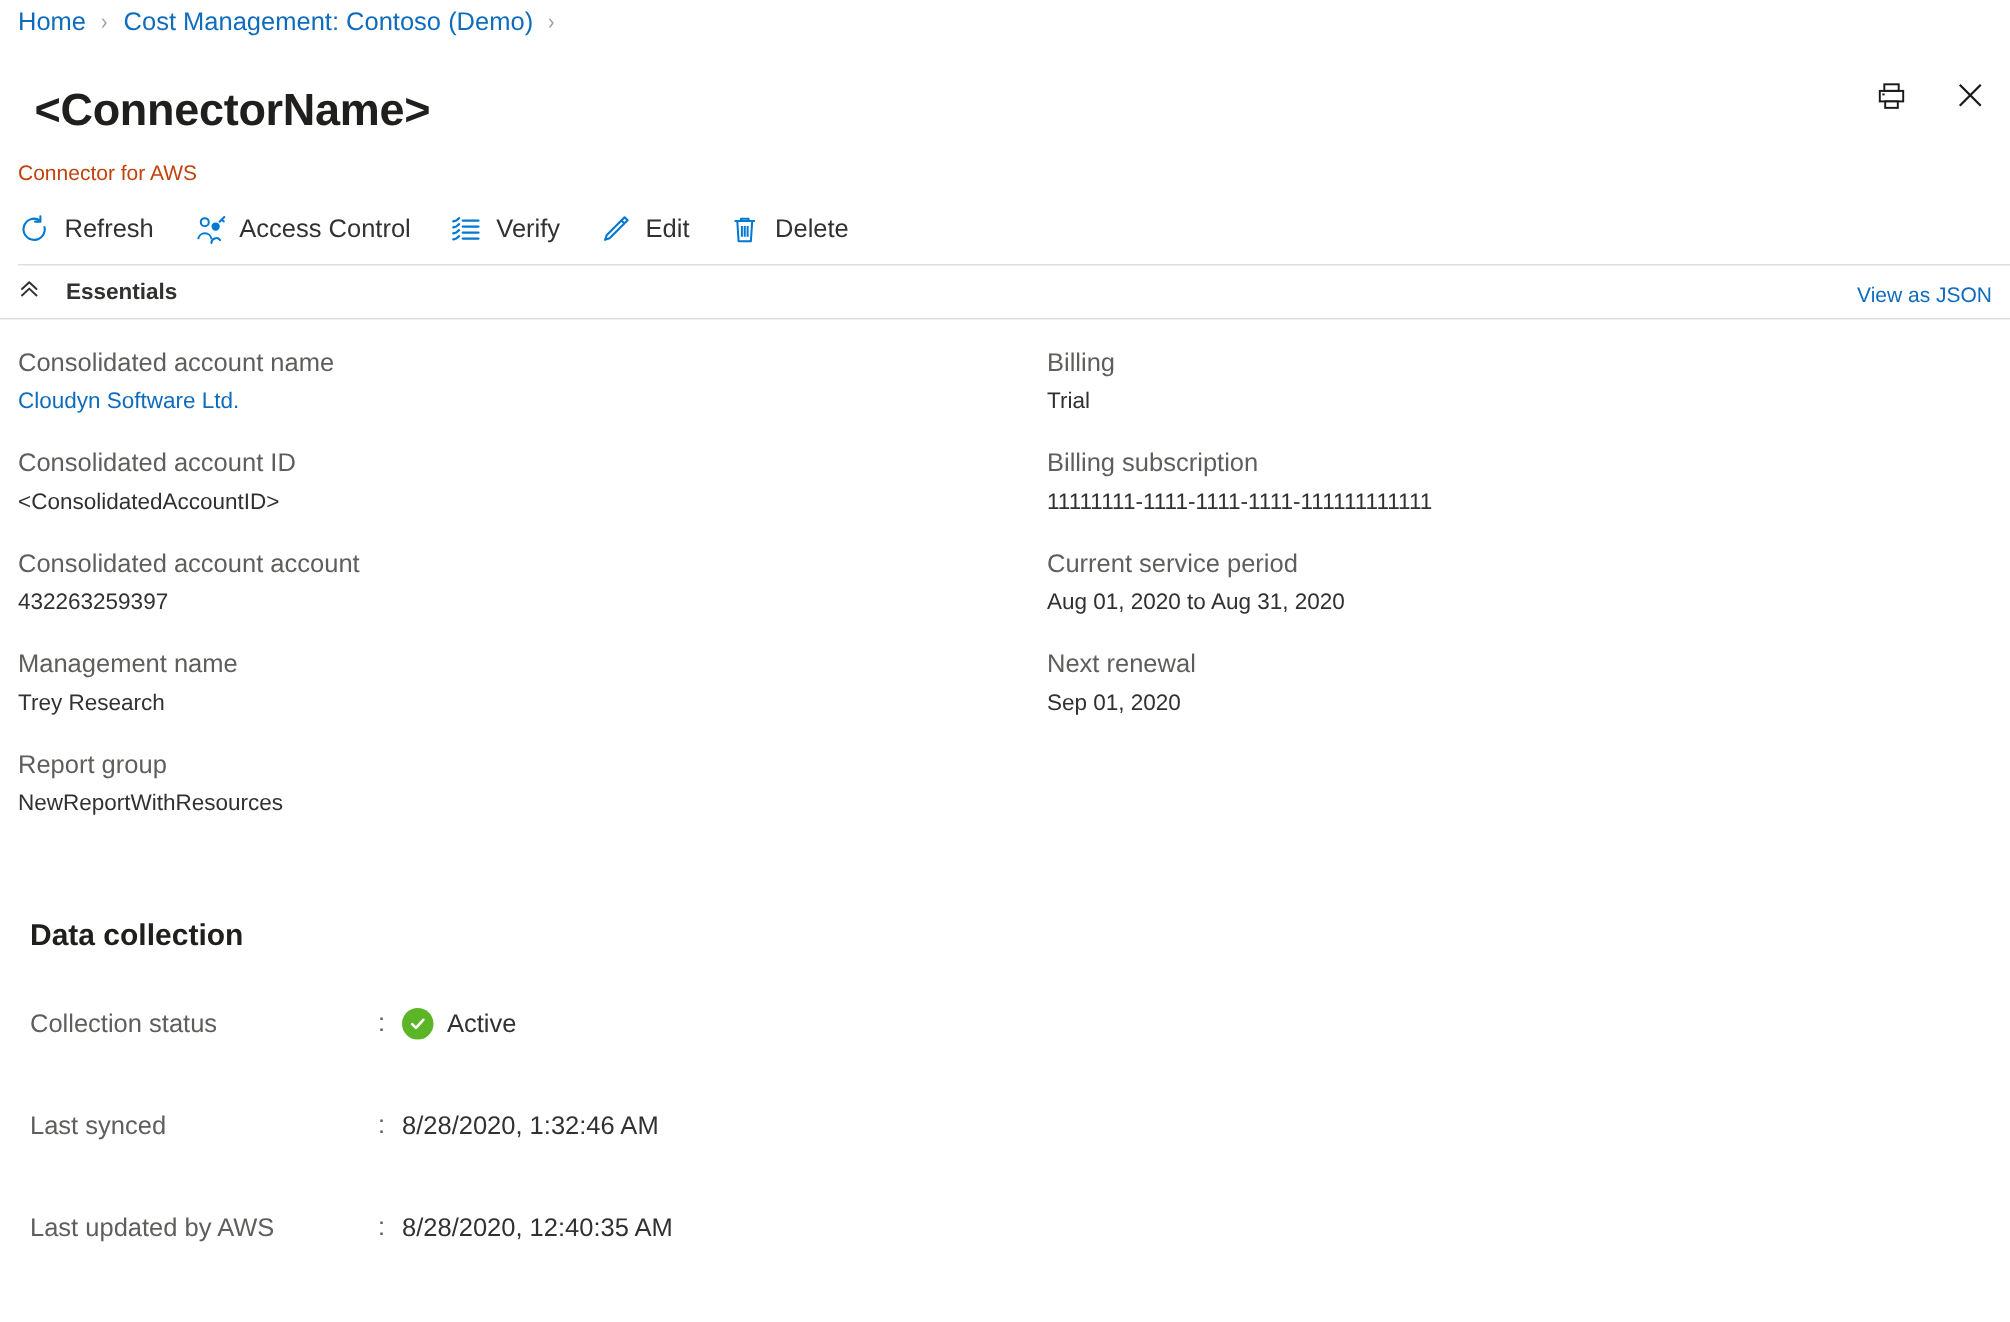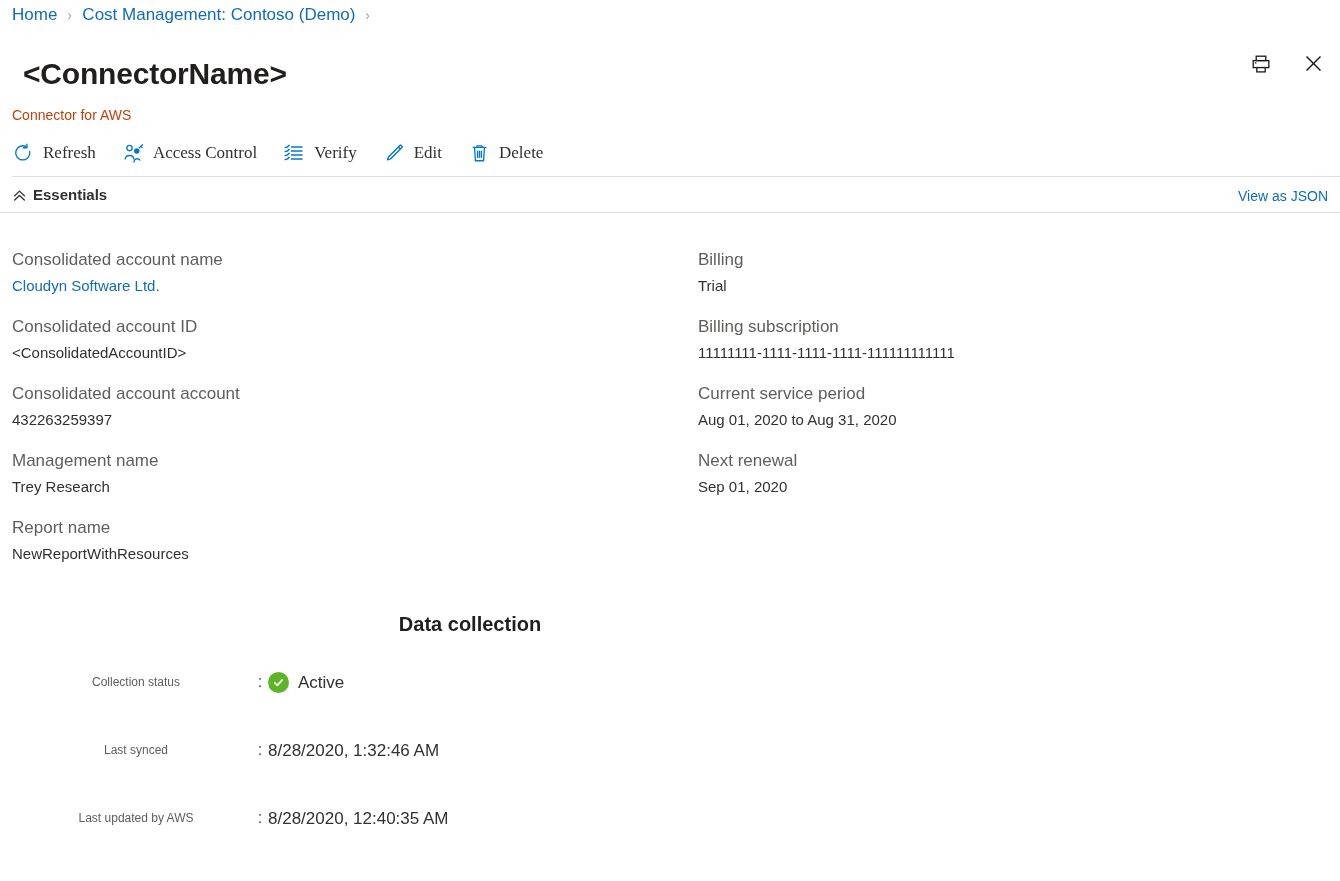--- a/index.html
+++ b/index.html
@@ -95,21 +95,21 @@
   }
   .cmd-item {
     display: flex;
     align-items: center;
     height: 40px;
     padding: 0 12px 0 0;
     margin-right: 14px;
     cursor: pointer;
     background: none;
     border: none;
-    font-family: Liberation Serif, serif;
+    font-family: Liberation Sans, sans-serif;
     justify-content: flex-end;
   }
   .cmd-icon {
     width: 22px;
     height: 22px;
     display: flex;
     align-items: center;
     justify-content: center;
     color: #0078d4;
     margin-right: 9px;
@@ -131,22 +131,23 @@
   }
   .rule-cmd { top: 176px; }
   .rule-ess { top: 212px; left: 0; }
 
   
   .ess-head {
     position: absolute;
     left: 12px;
     top: 185px;
     display: flex;
-    align-items: center;
-    cursor: pointer;
+    align-items: flex-start;
+    cursor: pointer;
+    gap: 11px;
   }
   .ess-chevron {
     width: 14px;
     height: 14px;
     display: flex;
     align-items: center;
     justify-content: center;
     color: #323130;
     margin-right: 7px;
   }
@@ -167,21 +168,20 @@
     white-space: nowrap;
   }
 
   
   .ess-grid {
     position: absolute;
     left: 0;
     top: 230px;
     width: 1340px;
     display: flex;
-    margin-top: 18px;
   }
   .ess-col { flex: 0 0 auto; }
   .ess-col-left { width: 688px; padding-left: 12px; box-sizing: border-box; }
   .ess-col-right { width: 640px; padding-left: 10px; box-sizing: border-box; }
 
   .ess-row { margin-bottom: 18px; }
   .ess-label {
     font-size: 17px;
     line-height: 23px;
     color: #605e5c;
@@ -198,39 +198,38 @@
     color: #0f6cbd;
     cursor: pointer;
   }
 
   
   .dc-section {
     position: absolute;
     left: 20px;
     top: 610px;
     width: 900px;
-    text-align: center;
   }
   .dc-title {
     font-size: 20px;
     font-weight: 600;
     color: #201f1e;
     line-height: 28px;
     margin: 0 0 32px 0;
   }
   .dc-row {
     display: flex;
     align-items: center;
     height: 24px;
     margin-bottom: 44px;
   }
   .dc-label {
     width: 232px;
     flex: 0 0 232px;
-    font-size: 12px;
+    font-size: 17px;
     line-height: 23px;
     color: #605e5c;
   }
   .dc-colon {
     width: 16px;
     flex: 0 0 16px;
     font-size: 17px;
     color: #605e5c;
   }
   .dc-value {
@@ -384,21 +383,21 @@
     </div>
     <div class="ess-row">
       <div class="ess-label">Consolidated account account</div>
       <div class="ess-value">432263259397</div>
     </div>
     <div class="ess-row">
       <div class="ess-label">Management name</div>
       <div class="ess-value">Trey Research</div>
     </div>
     <div class="ess-row">
-      <div class="ess-label">Report name</div>
+      <div class="ess-label">Report group</div>
       <div class="ess-value">NewReportWithResources</div>
     </div>
   </div>
 
   <div class="ess-col ess-col-right">
     <div class="ess-row">
       <div class="ess-label">Billing</div>
       <div class="ess-value">Trial</div>
     </div>
     <div class="ess-row">

